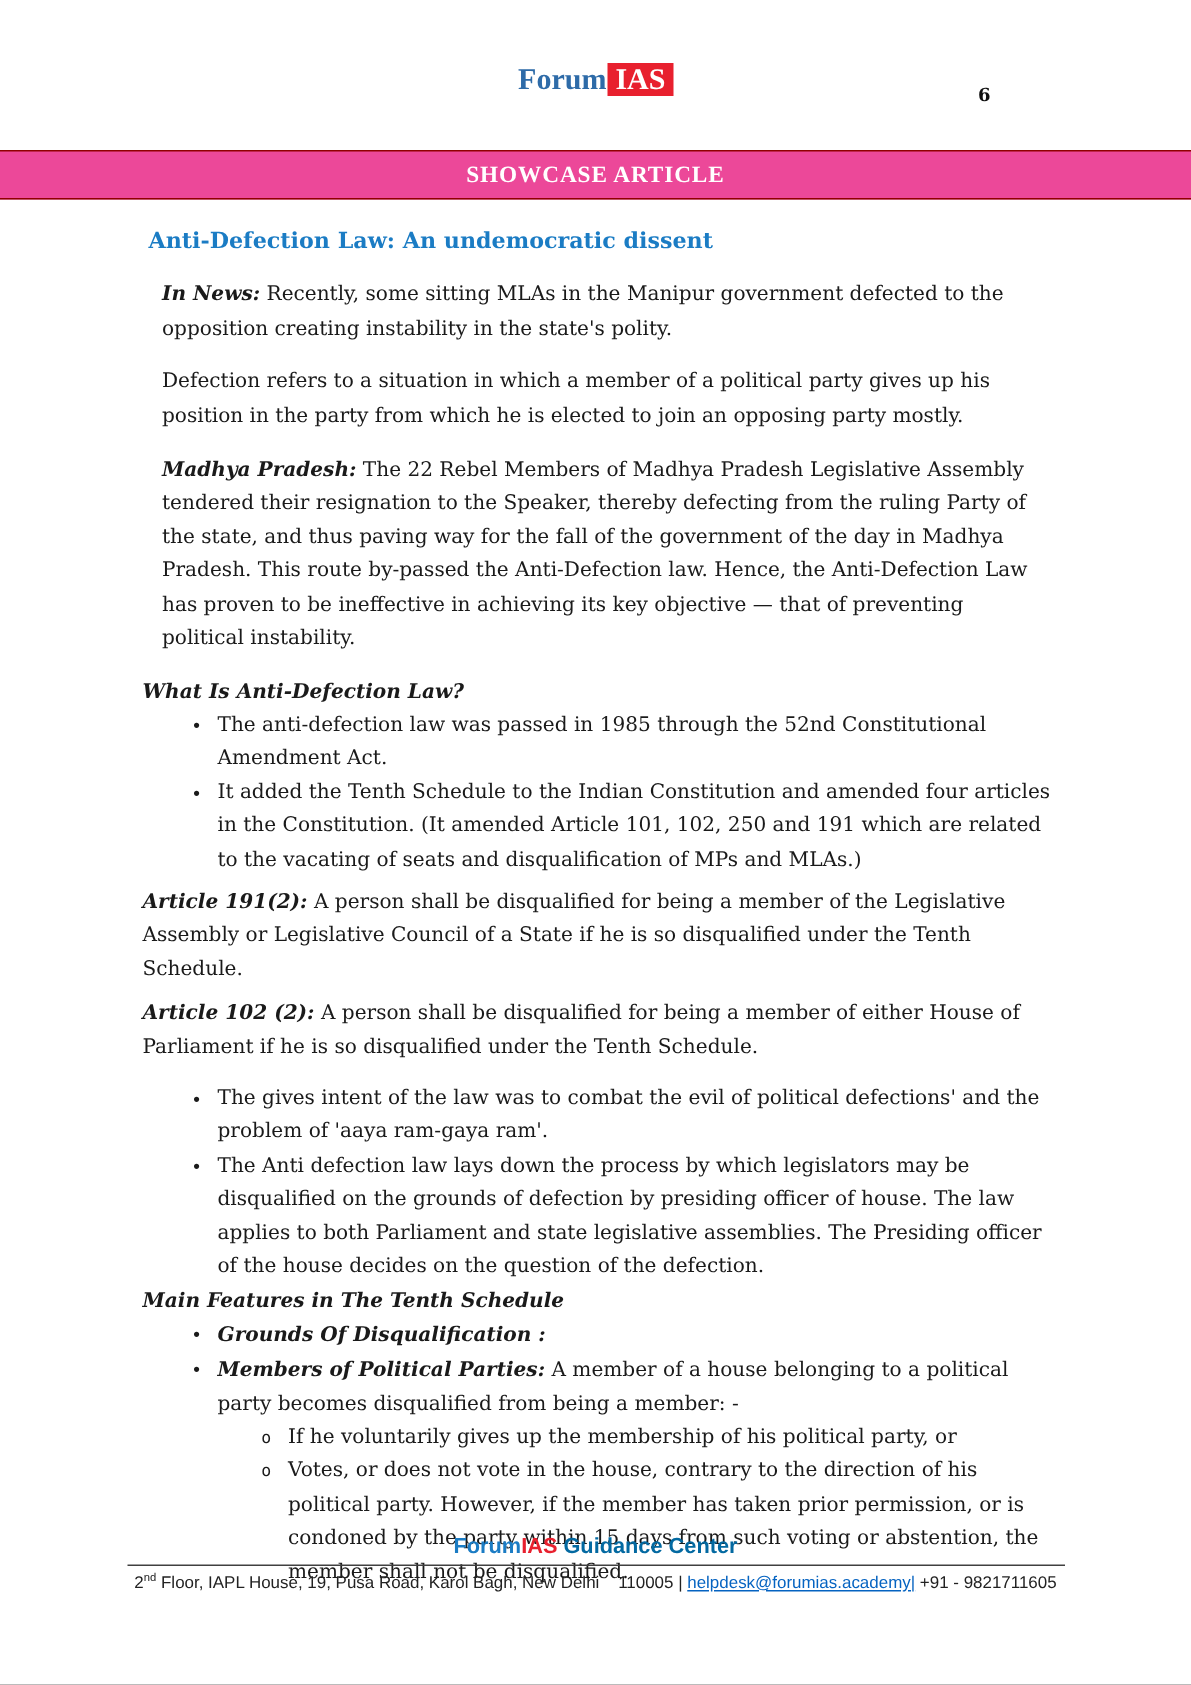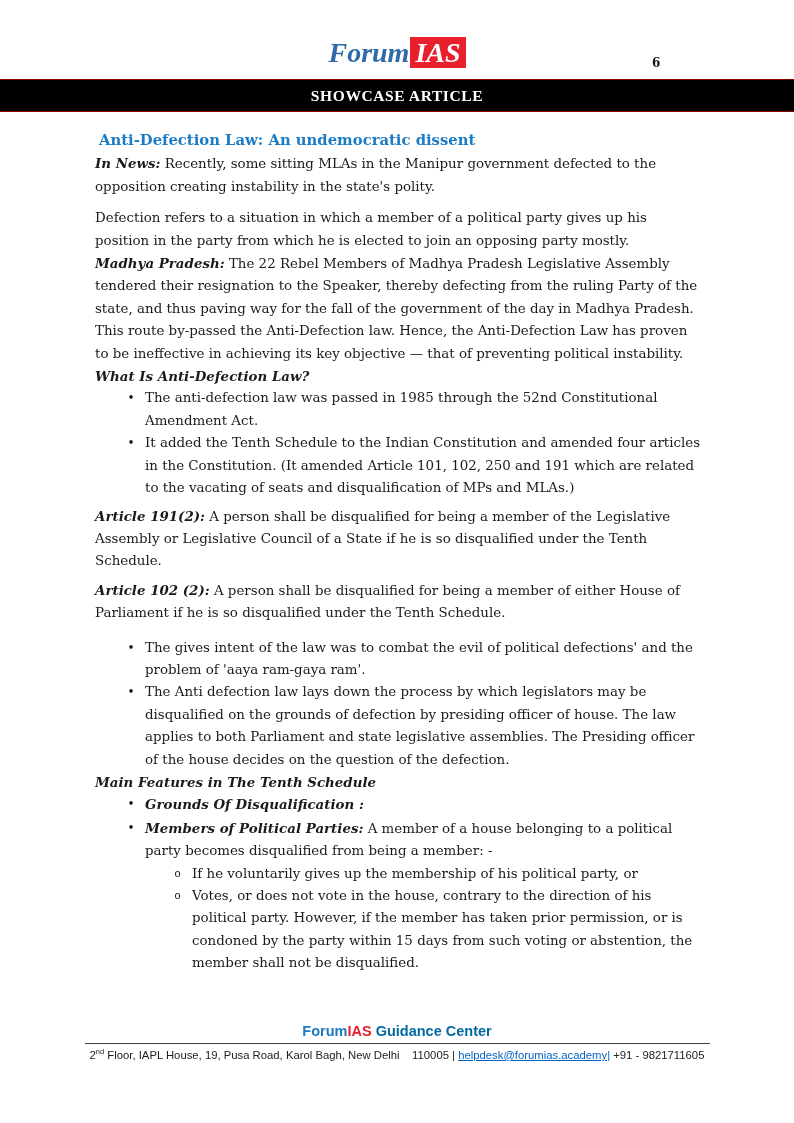--- a/index.html
+++ b/index.html
@@ -6,40 +6,40 @@
   .page{
     position:relative;
     width:794px;height:1123px;
     background:#ffffff;
     font-family:"DejaVu Serif", serif;
     color:#1a1a1a;
     overflow:hidden;
   }
   
   .logo-row{padding-top:36px;text-align:center;height:42px;}
-  .logo{display:inline-block;font-family:"Liberation Serif", serif;font-weight:bold;font-size:28px;line-height:34px;font-style:italic;}
+  .logo{display:inline-block;font-family:"Liberation Serif", serif;font-weight:bold;font-size:20px;line-height:34px;}
   .logo .forum{color:#2e6ba8;}
   .logo .ias{color:#ffffff;background:#e8202e;padding:0 5px;margin-left:1px;}
   .page-number{position:absolute;left:652px;top:56px;font-size:12px;font-weight:bold;color:#111;}
   .banner{
-    margin-top:1px;height:31px;width:100%;
-    background:#000000;border-top:1px solid #8f0000;border-bottom:1px solid #8f0000;
+    margin-top:22px;height:31px;width:100%;
+    background:#ec4899;border-top:1px solid #8f0000;border-bottom:1px solid #8f0000;
     display:flex;align-items:center;justify-content:center;
   }
   .banner-text{
     color:#ffffff;font-family:"Liberation Serif", serif;font-weight:bold;
     font-size:15.5px;letter-spacing:.6px;
   }
   
   .content{
     margin:17px 92px 0 95px;
     font-size:13.4px;line-height:22.4px;
   }
   .article-title{color:#1b7cc4;font-weight:bold;font-size:14.8px;margin:0 0 1px 4px;}
-  .para{margin:0;}
+  .para{margin:13px;}
   .para.mb{margin-bottom:9px;}
   .para.spaced{margin:5px 0 6px 0;}
   .para.spaced-b{margin:5px 0 12px 0;}
   .heading{font-weight:bold;font-style:italic;margin:0;}
   .lead{font-weight:bold;font-style:italic;}
   .bullet{display:flex;align-items:flex-start;}
   .bullet .marker{flex:0 0 auto;text-align:center;}
   .bullet.l1{padding-left:22px;}
   .bullet.l1 .marker{width:28px;font-size:12px;}
   .bullet.l2{padding-left:68px;}

